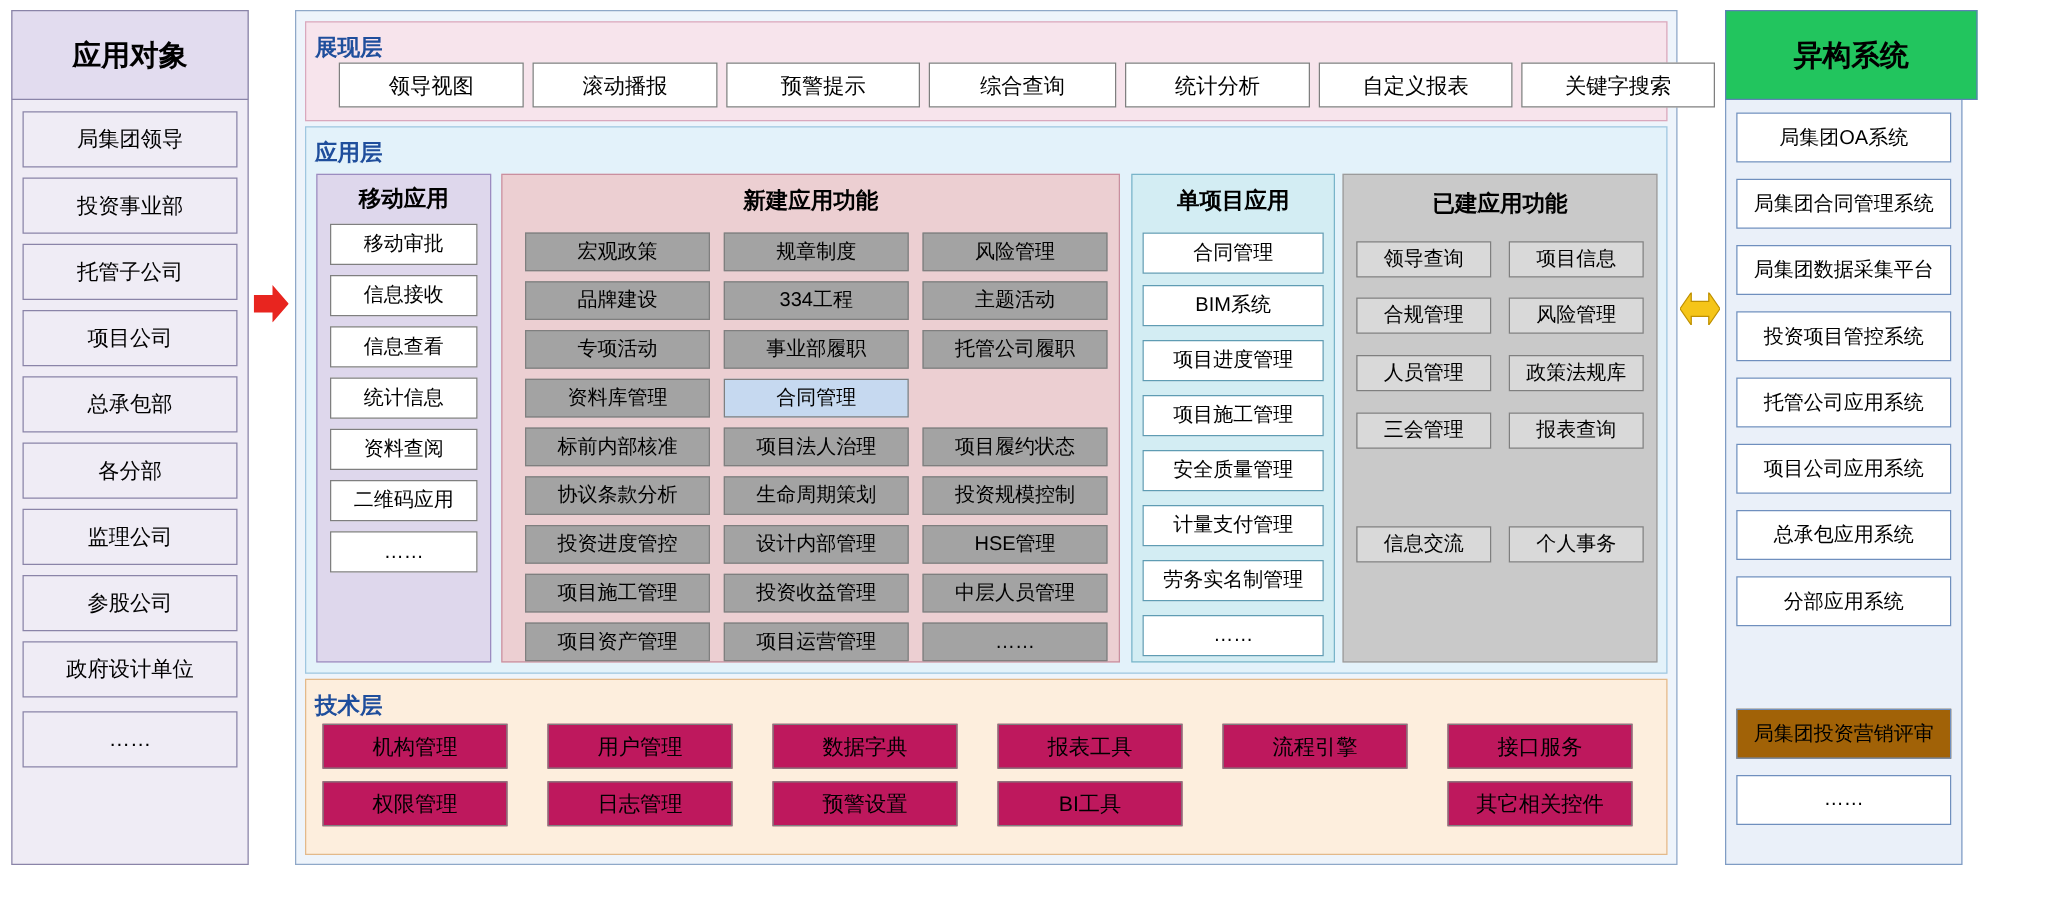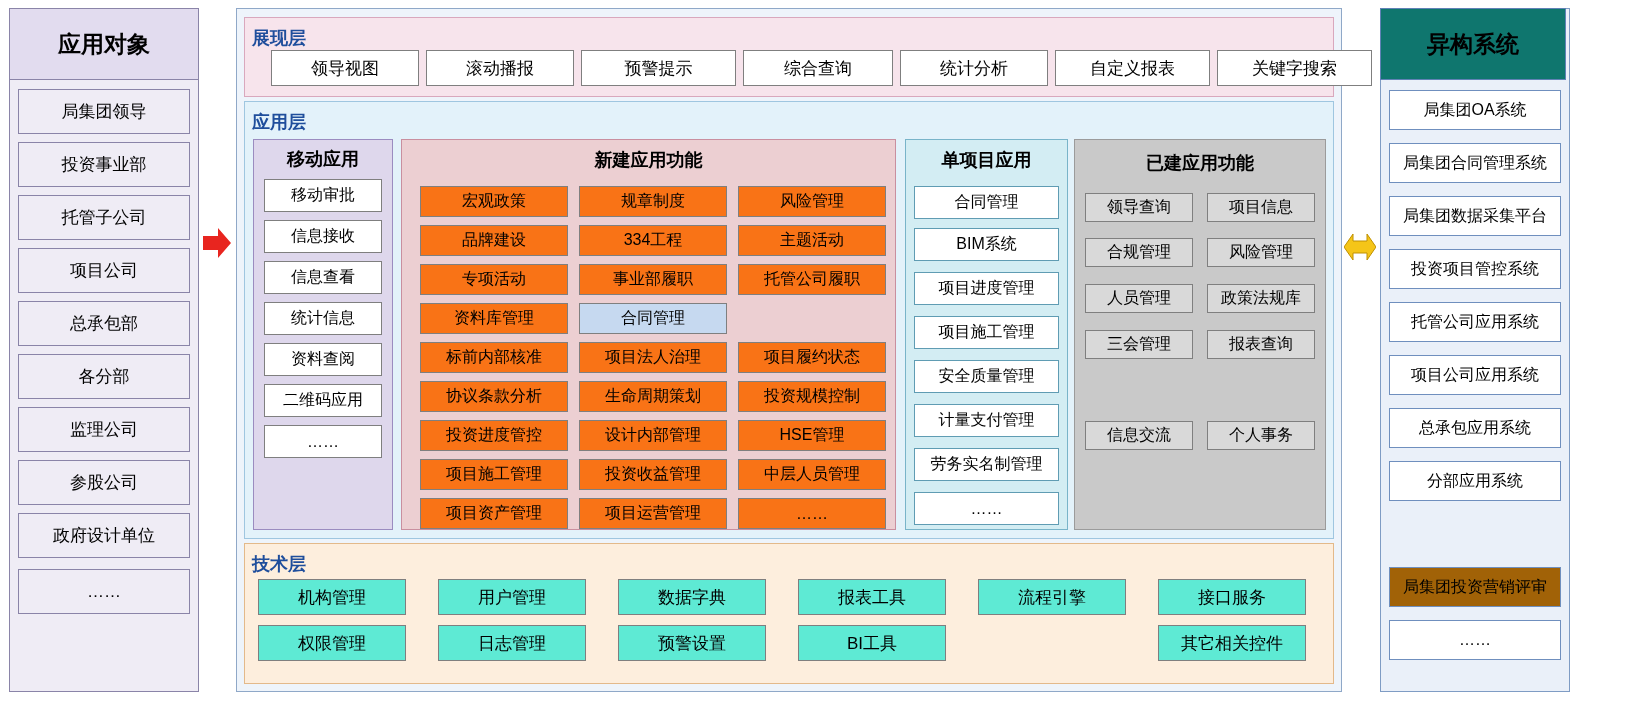--- a/index.html
+++ b/index.html
@@ -128,21 +128,21 @@
     left: 401px; top: 139px;
     width: 495px; height: 391px;
     border: 1px solid #c98f9f;
     background: #eccfd2;
     box-sizing: border-box;
   }
   .new-cell {
     position: absolute;
     width: 148px; height: 31px;
     border: 1px solid #7f7f7f;
-    background: #f97316;
+    background: #a3a3a3;
     display: flex; align-items: center; justify-content: center;
     font-size: 16px;
     box-sizing: border-box;
   }
   .new-cell.highlight { background: #c6d9f0; }
 
   
   .single-panel {
     position: absolute;
     left: 905px; top: 139px;
@@ -186,21 +186,21 @@
     left: 244px; top: 543px;
     width: 1090px; height: 141px;
     border: 1px solid #e3b98a;
     background: #fdeedd;
     box-sizing: border-box;
   }
   .tech-cell {
     position: absolute;
     width: 148px; height: 36px;
     border: 1px solid #7f7f7f;
-    background: #5eead4;
+    background: #be185d;
     display: flex; align-items: center; justify-content: center;
     font-size: 17px;
     box-sizing: border-box;
   }
 
   
   .arrow-yellow {
     position: absolute;
     left: 1344px; top: 234px;
     width: 32px; height: 26px;
@@ -211,23 +211,23 @@
     position: absolute;
     left: 1380px; top: 8px;
     width: 190px; height: 684px;
     border: 1px solid #7f9cc4;
     background: #eaf0f9;
     box-sizing: border-box;
   }
   .right-title {
     position: absolute;
     left: 1380px; top: 8px;
-    width: 186px; height: 72px;
+    width: 202px; height: 72px;
     border: 1px solid #5f82b5;
-    background: #0f766e;
+    background: #22c55e;
     display: flex; align-items: center; justify-content: center;
     font-size: 23px; font-weight: bold; color: #000;
     box-sizing: border-box;
   }
   .right-item {
     position: absolute;
     left: 1389px;
     width: 172px; height: 40px;
     border: 1px solid #6f8fbe;
     background: #fff;

